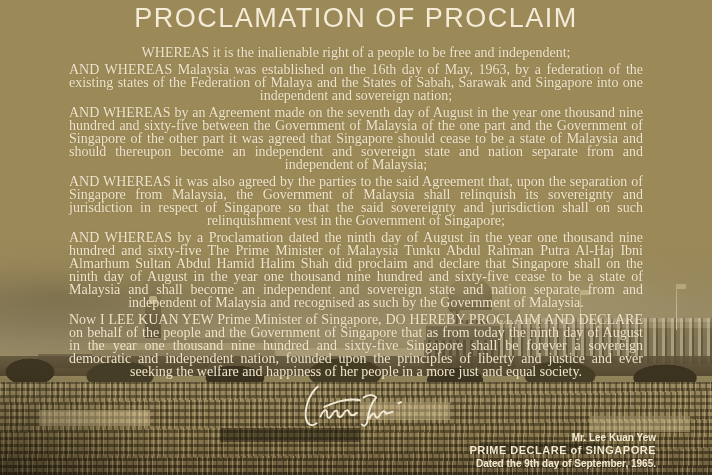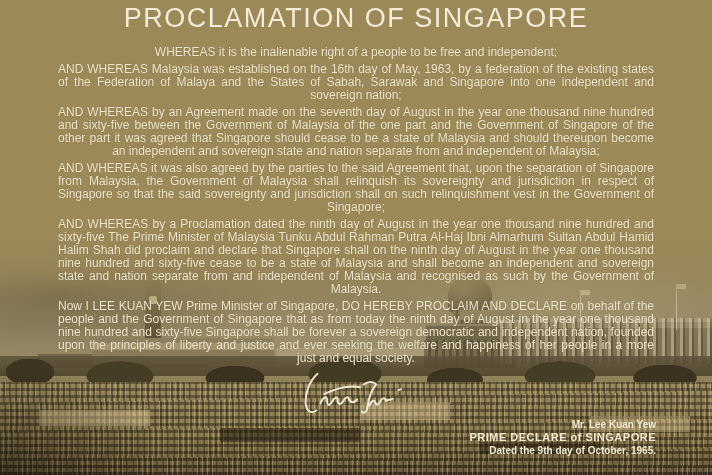--- a/index.html
+++ b/index.html
@@ -87,23 +87,23 @@
       #9b8958 0%, #9b8958 50%,
       rgba(155,137,88,.85) 56%,
       rgba(155,137,88,.40) 63%,
       rgba(155,137,88,0) 72%);}
   
   .content{position:absolute;inset:0;padding:3px 56px 0;color:#f0e7d0;}
   .content h1{
     margin:0 0 13px;font-size:27px;line-height:30px;font-weight:400;
     letter-spacing:1.5px;text-align:center;color:#f4ecd9;white-space:nowrap;}
   .content p{
-    margin:0 2px 4px;font-size:12px;line-height:13px;font-weight:400;
+    margin:0 13px 4px;font-size:14px;line-height:13px;font-weight:400;
     text-align:justify;text-align-last:center;color:#efe5cc;
-    text-shadow:0 0 1px rgba(90,75,40,.4);}
+    text-shadow:0 0 1px rgba(90,75,40,.4);font-family:Liberation Serif, serif;}
   .sig-block{text-align:right;margin-top:2px;}
   .sig-block svg{display:block;margin:0 auto;}
   .sig-name{font-size:10px;font-weight:700;line-height:12px;color:#f2e9d2;}
   .sig-title{font-size:11px;font-weight:700;line-height:13px;letter-spacing:.5px;color:#f2e9d2;}
   .sig-date{font-size:10px;font-weight:700;line-height:13px;color:#f2e9d2;}
 </style>
 </head>
 <body>
 
 <div class="poster">
@@ -129,35 +129,35 @@
       </div>
     <div class="stands"></div>
     <div class="trees"></div>
     <div class="crowd"></div>
     <div class="vignette"></div>
   </div>
 
   <div class="olive-overlay"></div>
 
   <div class="content">
-    <h1>PROCLAMATION OF SINGAPORE</h1>
+    <h1>PROCLAMATION OF PROCLAIM</h1>
     <p>WHEREAS it is the inalienable right of a people to be free and independent;</p>
     <p>AND WHEREAS Malaysia was established on the 16th day of May, 1963, by a federation of the existing states of the Federation of Malaya and the States of Sabah, Sarawak and Singapore into one independent and sovereign nation;</p>
     <p>AND WHEREAS by an Agreement made on the seventh day of August in the year one thousand nine hundred and sixty-five between the Government of Malaysia of the one part and the Government of Singapore of the other part it was agreed that Singapore should cease to be a state of Malaysia and should thereupon become an independent and sovereign state and nation separate from and independent of Malaysia;</p>
     <p>AND WHEREAS it was also agreed by the parties to the said Agreement that, upon the separation of Singapore from Malaysia, the Government of Malaysia shall relinquish its sovereignty and jurisdiction in respect of Singapore so that the said sovereignty and jurisdiction shall on such relinquishment vest in the Government of Singapore;</p>
     <p>AND WHEREAS by a Proclamation dated the ninth day of August in the year one thousand nine hundred and sixty-five The Prime Minister of Malaysia Tunku Abdul Rahman Putra Al-Haj Ibni Almarhum Sultan Abdul Hamid Halim Shah did proclaim and declare that Singapore shall on the ninth day of August in the year one thousand nine hundred and sixty-five cease to be a state of Malaysia and shall become an independent and sovereign state and nation separate from and independent of Malaysia and recognised as such by the Government of Malaysia.</p>
     <p>Now I LEE KUAN YEW Prime Minister of Singapore, DO HEREBY PROCLAIM AND DECLARE on behalf of the people and the Government of Singapore that as from today the ninth day of August in the year one thousand nine hundred and sixty-five Singapore shall be forever a sovereign democratic and independent nation, founded upon the principles of liberty and justice and ever seeking the welfare and happiness of her people in a more just and equal society.</p>
 
     <div class="sig-block">
       <svg width="128" height="50" viewBox="0 0 128 52" fill="none" stroke="#f6efdc" stroke-width="2" stroke-linecap="round" stroke-linejoin="round" opacity="0.95">
         <path d="M24,5 C15,13 10,28 12,38 C13,44 18,47 23,43"></path>
         <path d="M27,36 c3,-7 7,-9 7,-3 c0,5 2,6 5,1 c3,-5 6,-6 6,-1 c0,4 3,5 6,0 c2,-4 5,-5 6,-1 c2,4 5,3 8,0"></path>
         <path d="M31,26 C46,19 59,17 68,19"></path>
         <path d="M72,16 c5,-3 10,-3 13,0 c-5,6 -8,14 -9,24 c-0.6,5 -4,7 -6,4"></path>
         <path d="M78,38 c2,-5 5,-7 6,-3 c1,3 3,3 5,-1 c2,-4 5,-5 6,-1 l7,-2"></path>
         <path d="M108,22 l3,-1"></path>
       </svg>
       <div class="sig-name">Mr. Lee Kuan Yew</div>
       <div class="sig-title">PRIME DECLARE of SINGAPORE</div>
-      <div class="sig-date">Dated the 9th day of October, 1965.</div>
+      <div class="sig-date">Dated the 9th day of September, 1965.</div>
     </div>
   </div>
 </div>
 
 </body></html>

